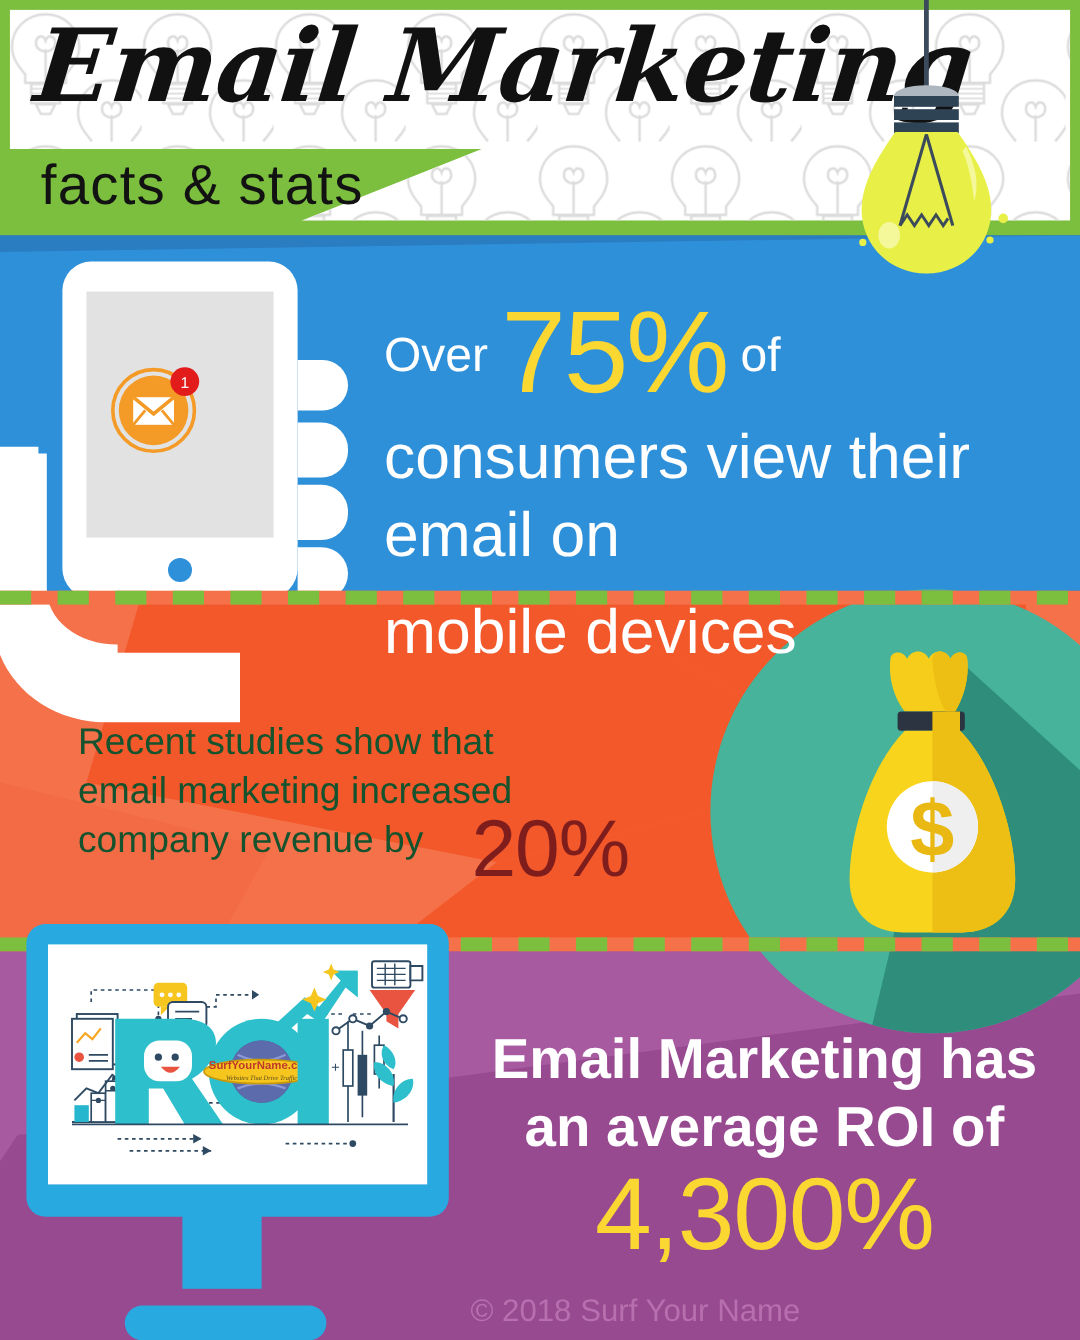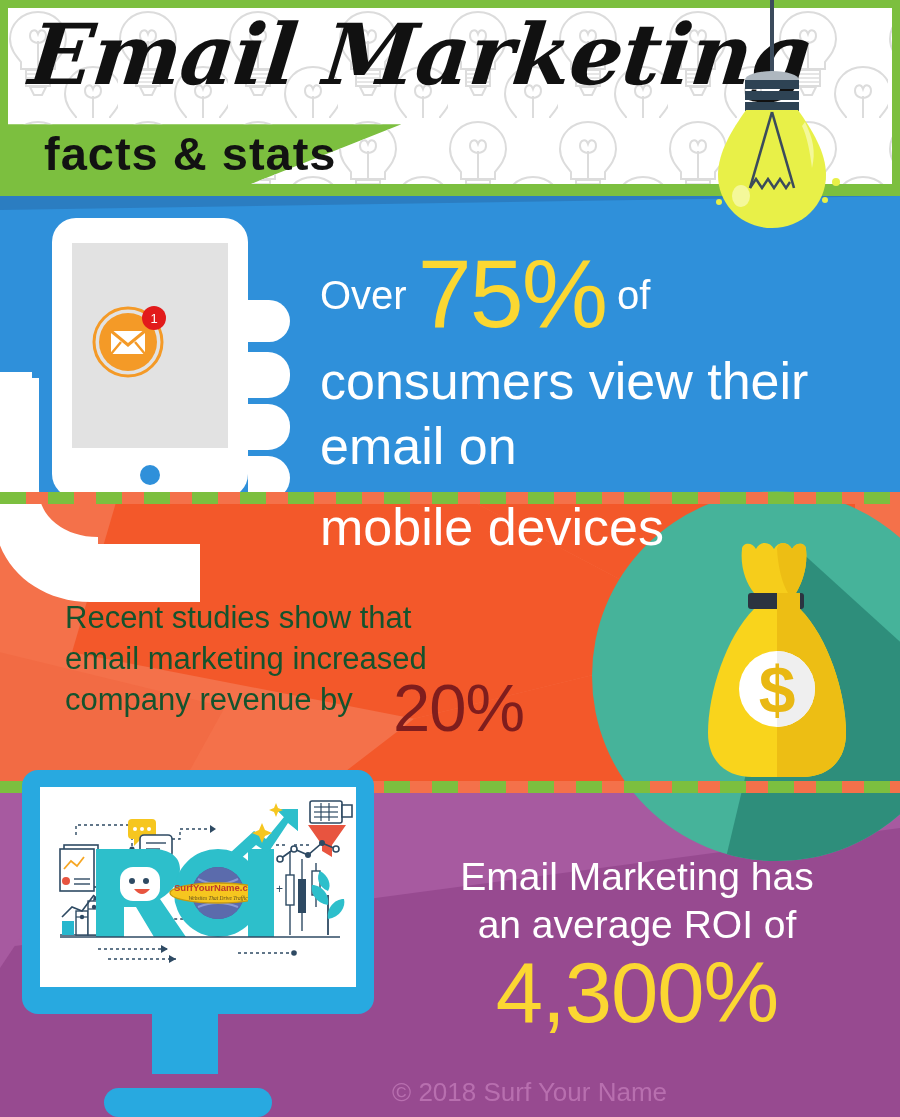--- a/index.html
+++ b/index.html
@@ -40,27 +40,26 @@
     font-size:84px;
     line-height:1;
     color:#111111;
     letter-spacing:-1px;
     white-space:nowrap;
     transform: skewX(-6deg);
   }
   .title-sub{
     position:absolute; left:26px; top:122px;
     font-family:"Liberation Sans", sans-serif;
-    font-weight:700;
+    font-weight:400;
     font-size:47px;
     line-height:1;
     color:#121212;
     letter-spacing:1px;
     white-space:nowrap;
-    margin-left:10px;
   }
 
   
   .hanging-bulb{
     position:absolute; left:712px; top:0px; width:140px; height:236px;
     z-index:6;
   }
 
   
   .blue-section{
@@ -151,21 +150,21 @@
   .purple-light2{
     position:absolute; left:0; top:0; width:900px; height:329px;
     background:#A75AA0;
     clip-path: polygon(0 0, 120px 0, 0 180px);
   }
   .purple-stat{
     position:absolute; left:392px; top:853px; width:490px;
     text-align:center; z-index:7;
   }
   .purple-stat .pline{
-    font-size:39px; color:#ffffff; font-weight:400; line-height:1.22;
+    font-size:47px; color:#ffffff; font-weight:700; line-height:1.22;
     white-space:nowrap;
   }
   .roi-big{
     margin-top:2px;
     font-size:85px; color:#FBD732; line-height:1; letter-spacing:-1px;
   }
   .copyright{
     position:absolute; left:392px; top:1077px; width:490px;
     font-size:26px; color:#B86FAF; font-weight:300;
     z-index:8; white-space:nowrap;

